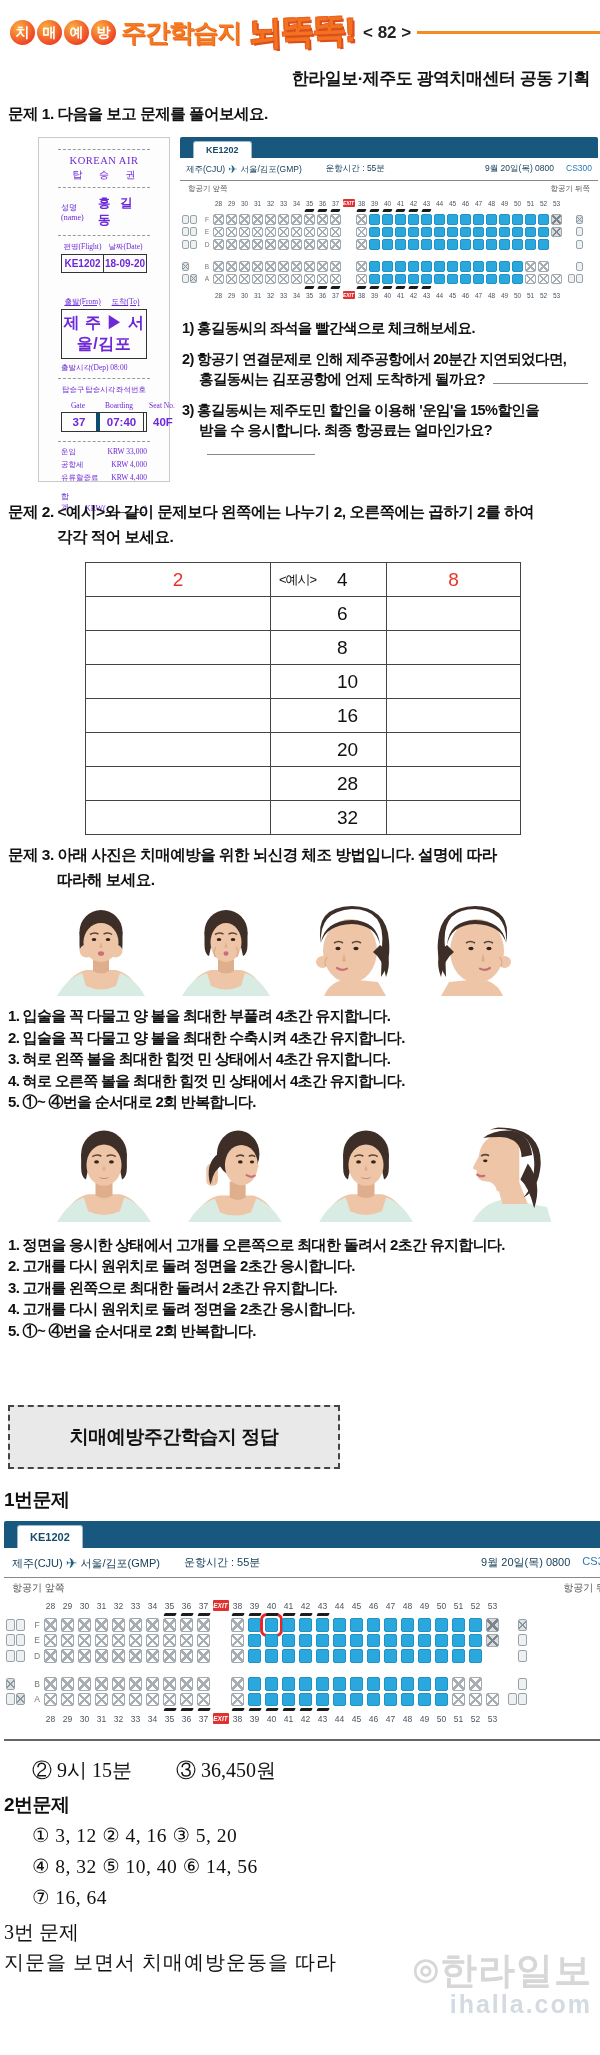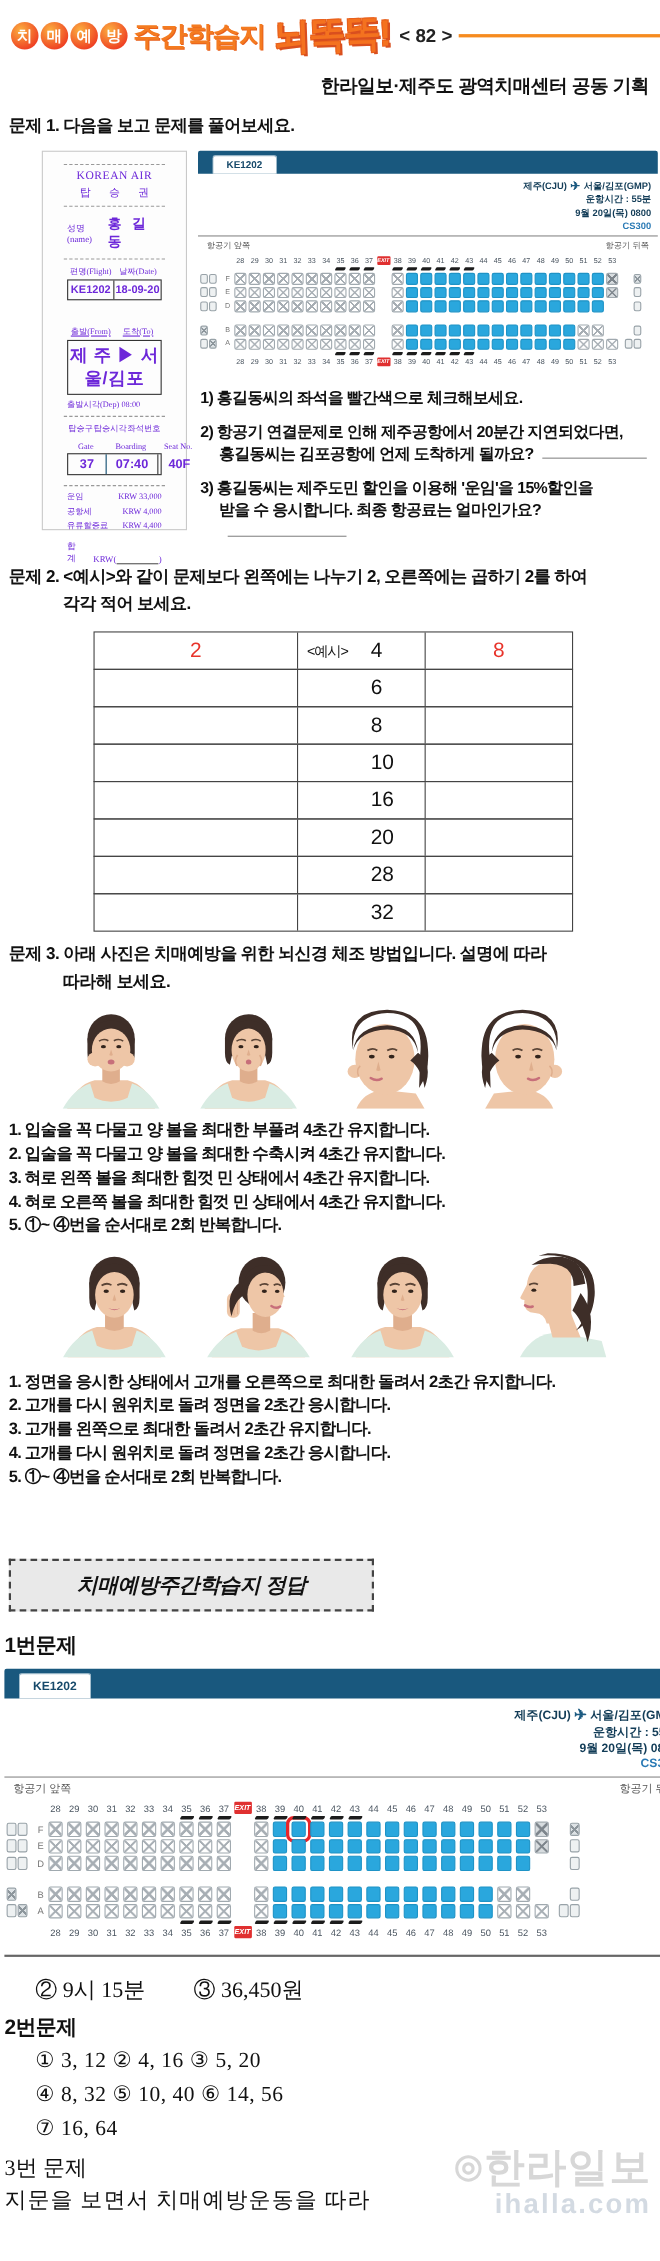--- a/index.html
+++ b/index.html
@@ -34,34 +34,34 @@
   .bp-box2{display:grid;grid-template-columns:1fr 1fr;border:1px solid #333;margin-top:2px;}
   .bp-box2 div{font-family:"Liberation Sans",sans-serif;font-size:10px;font-weight:bold;text-align:center;padding:3px 0;}
   .bp-box2 div:first-child{border-right:1px solid #333;}
   .bp-route{border:1px solid #333;margin-top:2px;font-family:"Liberation Sans",sans-serif;
             font-size:16px;font-weight:bold;text-align:center;padding:3px 0;letter-spacing:0.5px;}
   .bp-dep{font-size:7.5px;margin-top:4px;}
   .bp-lbl3{display:flex;justify-content:space-between;font-size:7.5px;margin-top:6px;padding:0 1px;}
   .bp-lbl3e{display:grid;grid-template-columns:34px 48px 38px;justify-content:space-between;font-size:7.5px;margin-top:6px;text-align:center;}
   .bp-box3{display:grid;grid-template-columns:34px 48px 38px;border:1px solid #333;margin-top:2px;}
   .bp-box3 div{font-family:"Liberation Sans",sans-serif;font-size:11.5px;font-weight:bold;text-align:center;padding:3px 0;}
-  .bp-box3 div:nth-child(2){border-left:1px solid #0c4a6e;border-right:1px solid #333;}
+  .bp-box3 div:nth-child(2){border-left:4px solid #0c4a6e;border-right:1px solid #333;}
   .bp-fare{display:flex;justify-content:space-between;font-size:7.5px;margin-top:3px;}
   .bp-total{display:flex;font-size:8px;margin-top:8px;align-items:flex-end;}
   .bp-total .tl{margin-right:12px;}
   .bp-blank{display:inline-block;width:52px;border-bottom:1px solid #555;height:8px;}
   
   .seatmap{--cell:13px;--seat:10.5px;--fs:6.5px;width:418px;}
   .seatmap.large{--cell:17px;--seat:13.5px;--fs:8.5px;width:620px;}
   .sm-head{position:relative;height:21px;background:#19587e;border-radius:2px 2px 0 0;}
   .seatmap.large .sm-head{height:27px;}
   .sm-tab{position:absolute;left:13px;top:4px;bottom:0;background:#fff;border:1px solid #9cb8c9;border-bottom:none;
           border-radius:3px 3px 0 0;color:#174a6b;font-weight:bold;font-size:9px;padding:0 12px;display:flex;align-items:center;}
   .seatmap.large .sm-tab{font-size:11px;}
-  .sm-info{display:flex;align-items:flex-end;padding:5px 6px 4px;font-size:8.5px;font-weight:bold;color:#123c57;border-bottom:1px solid #888;flex-direction:column;}
+  .sm-info{display:flex;align-items:flex-start;padding:5px 6px 4px;font-size:8.5px;font-weight:normal;color:#123c57;border-bottom:1px solid #888;}
   .seatmap.large .sm-info{font-size:11px;padding:7px 8px 6px;}
   .sm-route{display:flex;align-items:center;gap:3px;}
   .sm-plane{color:#1c5a80;font-style:normal;font-size:11px;}
   .seatmap.large .sm-plane{font-size:14px;}
   .sm-dur{margin-left:24px;}
   .sm-date{margin-left:auto;}
   .sm-model{color:#2a7ab5;margin-left:12px;}
   .sm-frontrear{display:flex;justify-content:space-between;font-size:7.5px;color:#555;padding:3px 8px 2px;}
   .seatmap.large .sm-frontrear{font-size:10px;}
   .sm-grid{padding:2px 0 4px;}
@@ -114,22 +114,22 @@
   
   .photo-row{display:flex;gap:13px;margin:10px 0 0 45px;}
   .photo{width:112px;height:95px;flex:none;}
   .photo-row.r2{margin-top:8px;}
   .photo-row.r2 .photo{width:118px;height:101px;}
   .photo svg{width:100%;height:100%;display:block;}
   
   .steps{margin:9px 0 0 8px;}
   .step{font-size:15px;font-weight:bold;letter-spacing:-0.7px;line-height:21.5px;}
   
-  .ansbox{margin:64px 0 0 8px;width:332px;height:48px;border:2px dashed #444;background:#e9e9e9;
-          display:flex;align-items:center;justify-content:center;font-size:19px;font-weight:bold;letter-spacing:-0.5px;box-sizing:border-box;font-style:italic;}
+  .ansbox{margin:64px 0 0 8px;width:332px;height:64px;border:2px dashed #444;background:#e9e9e9;
+          display:flex;align-items:center;justify-content:center;font-size:19px;font-weight:bold;letter-spacing:-0.5px;box-sizing:border-box;}
   .ans-h{margin:18px 0 8px 4px;font-size:19px;font-weight:bold;letter-spacing:-0.5px;}
   .map2wrap{margin-left:4px;}
   .hr2{border-bottom:2px solid #666;margin:10px 0 0 0;width:100%;}
   .ans-line1{margin:16px 0 0 32px;font-family:"Liberation Serif",serif;font-size:20px;display:flex;gap:44px;}
   .ans-serif{margin-left:32px;font-family:"Liberation Serif",serif;font-size:19.5px;line-height:31px;letter-spacing:0.5px;}
   .ans-h3{margin:6px 0 0 4px;font-family:"Liberation Serif",serif;font-size:20px;}
   .ans-q3{margin-left:4px;font-family:"Liberation Serif",serif;font-size:20px;line-height:33px;letter-spacing:1px;}
   
   .watermark{position:absolute;right:8px;top:1952px;text-align:right;line-height:1.05;}
   .wm1{font-size:37px;font-weight:900;color:#d7d7d7;letter-spacing:1px;}

